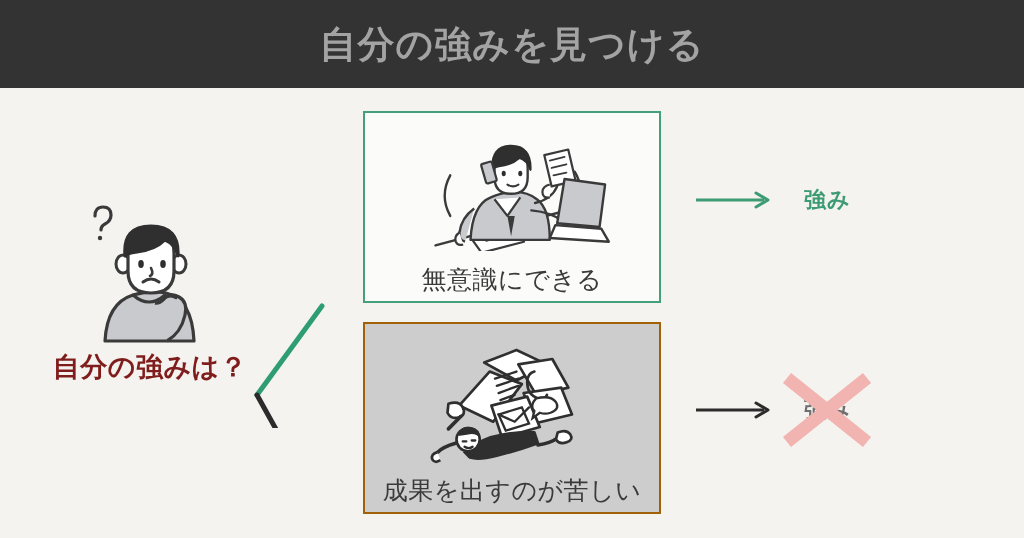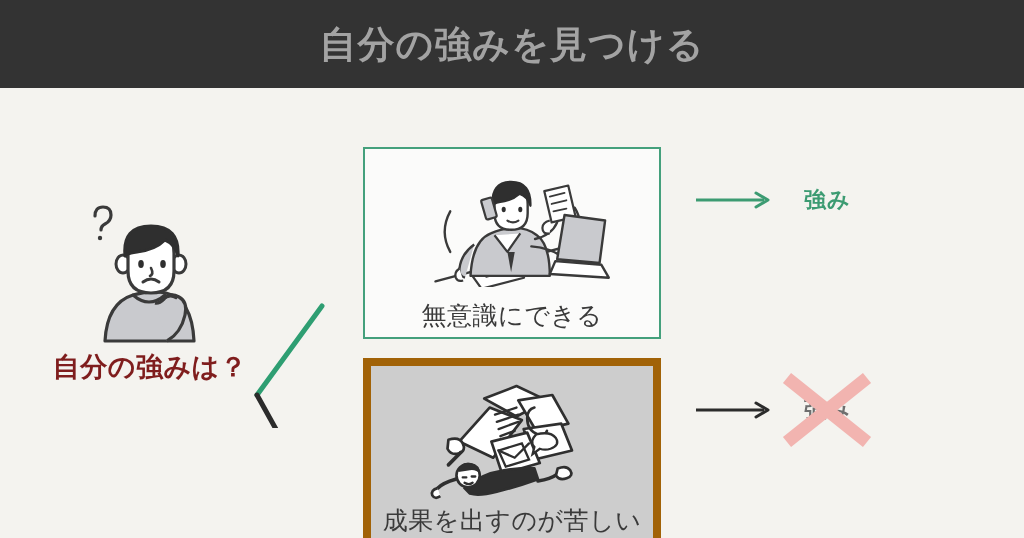--- a/index.html
+++ b/index.html
@@ -79,37 +79,36 @@
   }
 
   
   .card {
     position: absolute;
     box-sizing: border-box;
     display: flex;
     flex-direction: column;
     align-items: center;
     justify-content: flex-start;
-    margin-top: 36px;
   }
   .card-top {
     left: 363px;
     top: 23px;
     width: 298px;
     height: 192px;
     background: #fbfbfa;
     border: 2px solid #44a07c;
   }
   .card-bottom {
     left: 363px;
     top: 234px;
     width: 298px;
     height: 192px;
     background: #cdcdcd;
-    border: 8px solid #a16207;
+    border: 2px solid #a16207;
   }
   .card-art {
     flex: 1 1 auto;
     width: 100%;
     display: flex;
     align-items: center;
     justify-content: center;
     padding-top: 4px;
     box-sizing: border-box;
   }

